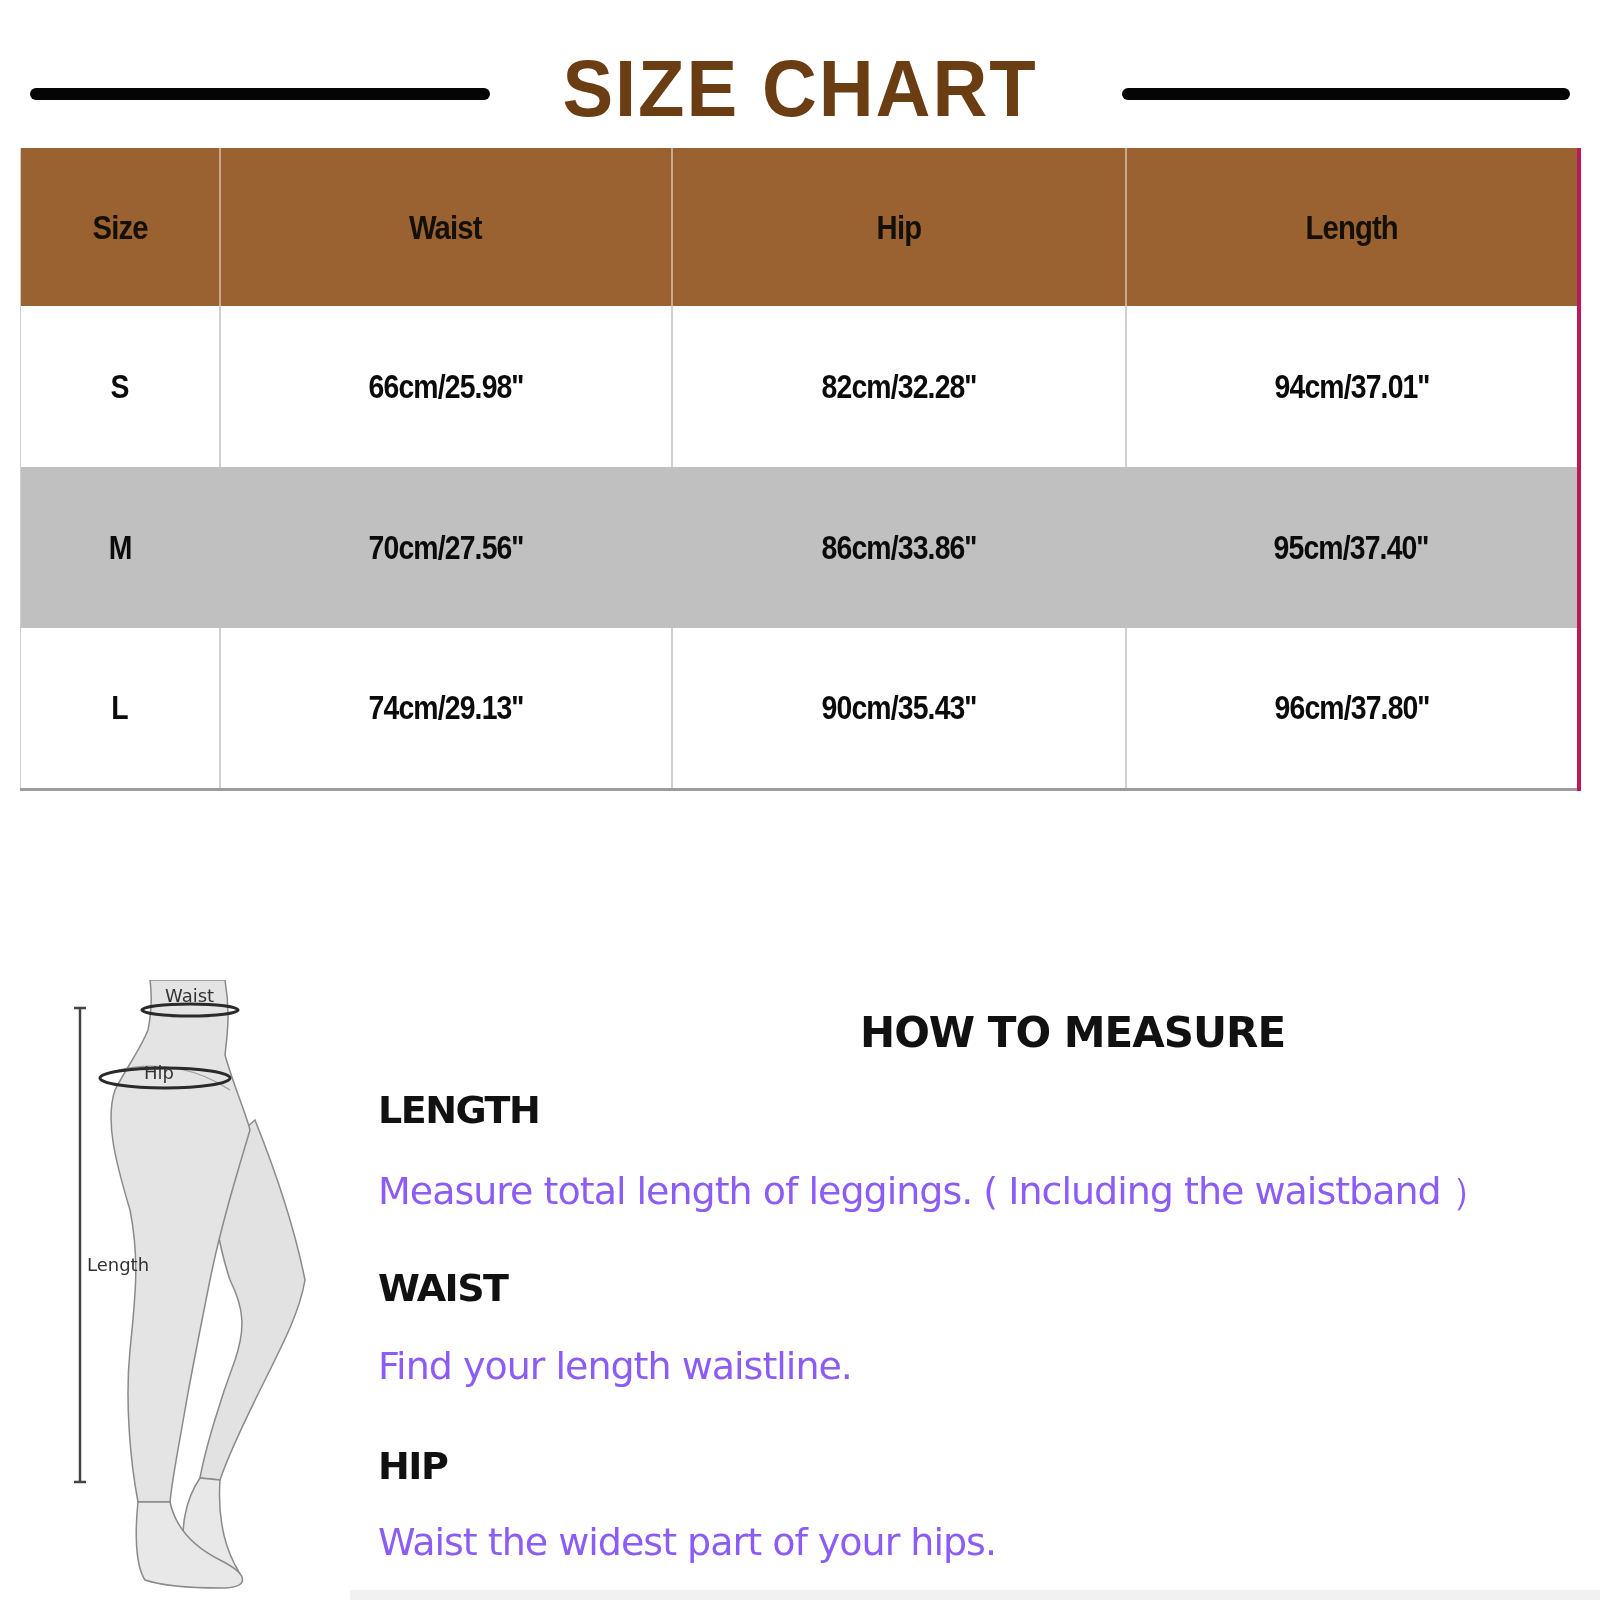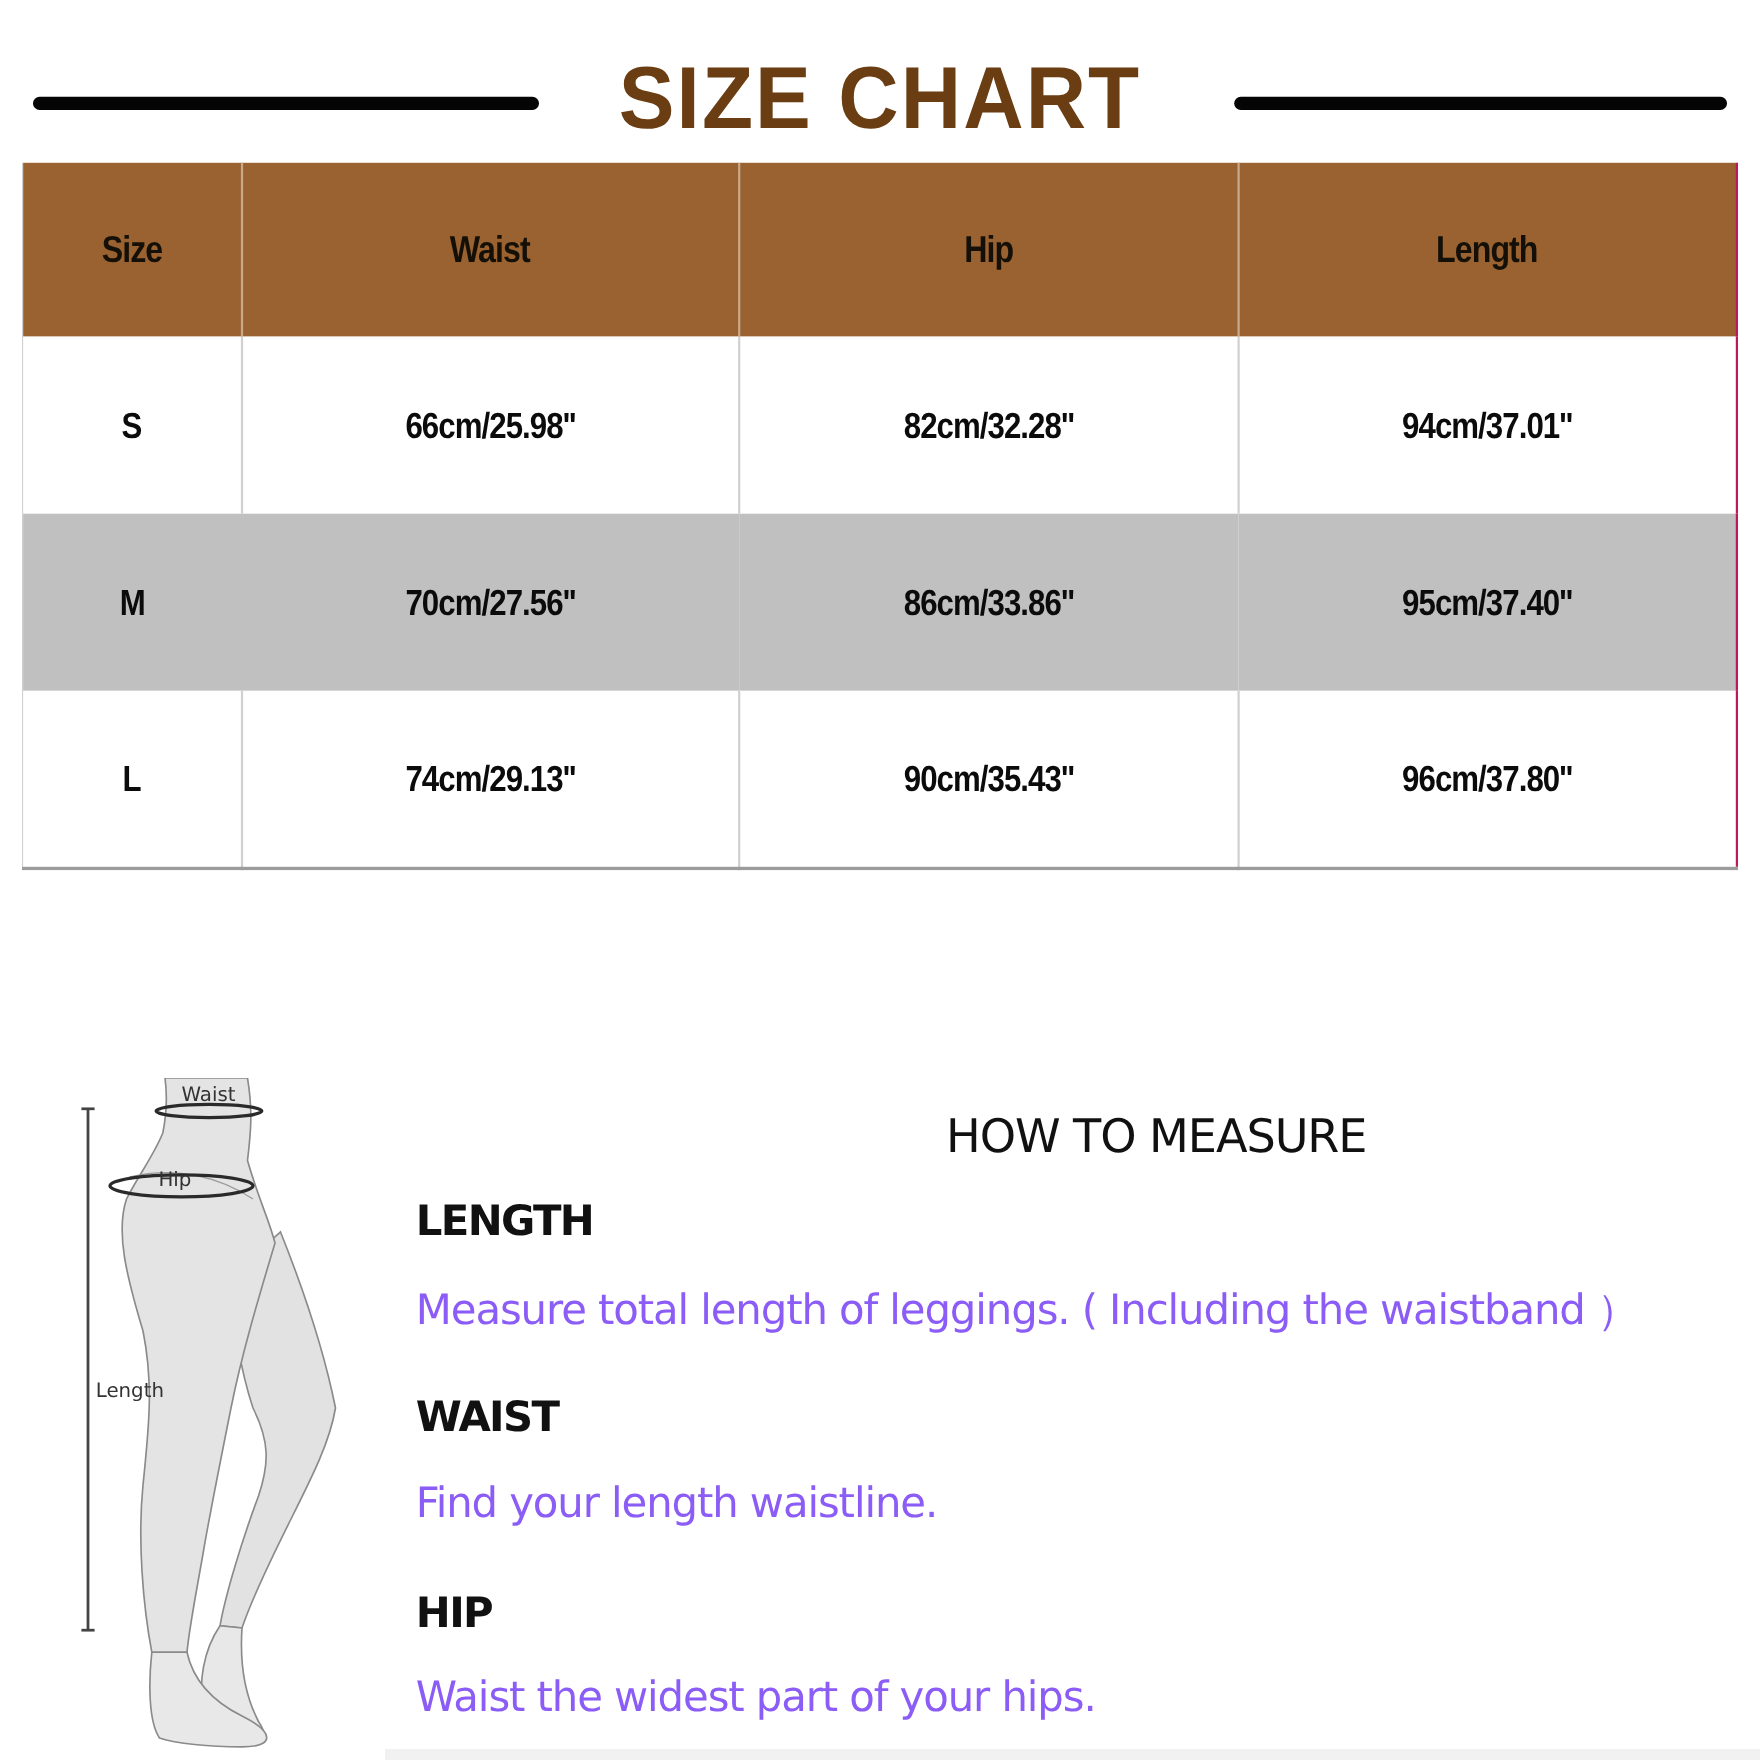--- a/index.html
+++ b/index.html
@@ -15,21 +15,21 @@
     position: absolute; left: 0; width: 1600px; top: 0; text-align: center;
     font-family: "Liberation Sans", sans-serif; font-weight: bold;
     font-size: 80px; line-height: 90px; color: #6b3d12; letter-spacing: 2px;
     transform: scaleX(0.95);
   }
 
   
   .size-table {
     position: absolute; left: 20px; top: 148px; width: 1558px;
     border-collapse: collapse; table-layout: fixed;
-    border-bottom: 3px solid #9c9c9c; border-right: 2px solid #be185d; border-left: 1px solid #cfcfcf; text-decoration: underline;
+    border-bottom: 3px solid #9c9c9c; border-right: 4px solid #be185d; border-left: 1px solid #cfcfcf; text-decoration: underline;
   }
   .size-table col.c0 { width: 199px; }
   .size-table col.c1 { width: 452px; }
   .size-table col.c2 { width: 454px; }
   .size-table col.c3 { width: 453px; }
   .size-table th, .size-table td {
     text-align: center; vertical-align: middle;
     font-family: "Liberation Sans", sans-serif; font-weight: bold;
     font-size: 33px; letter-spacing: -1px;
   }
@@ -45,21 +45,21 @@
   .size-table td span, .size-table th span { display: inline-block; transform: scaleX(0.86); }
 
   
   .figure { position: absolute; left: 60px; top: 980px; width: 270px; height: 620px; }
   .figure svg { width: 100%; height: 100%; }
   .fig-label { position: absolute; font-family: "DejaVu Sans", sans-serif; font-size: 18px; color: #333; }
 
   
   .howto-title {
     position: absolute; left: 860px; top: 1008px; font-family: "DejaVu Sans", sans-serif;
-    font-weight: normal; font-size: 42px; color: #111; letter-spacing: -1px;
+    font-weight: bold; font-size: 42px; color: #111; letter-spacing: -1px;
   }
   .section-head {
     position: absolute; left: 378px; font-family: "DejaVu Sans", sans-serif;
     font-weight: bold; font-size: 38px; color: #111; letter-spacing: -1.5px;
   }
   .section-desc {
     position: absolute; left: 378px; font-family: "DejaVu Sans", sans-serif;
     font-size: 38px; color: #8b5cf6; letter-spacing: -1px; white-space: nowrap;
   }
   .bottom-strip { position: absolute; left: 350px; top: 1590px; width: 1250px; height: 10px; background: #f1f1f1; }

